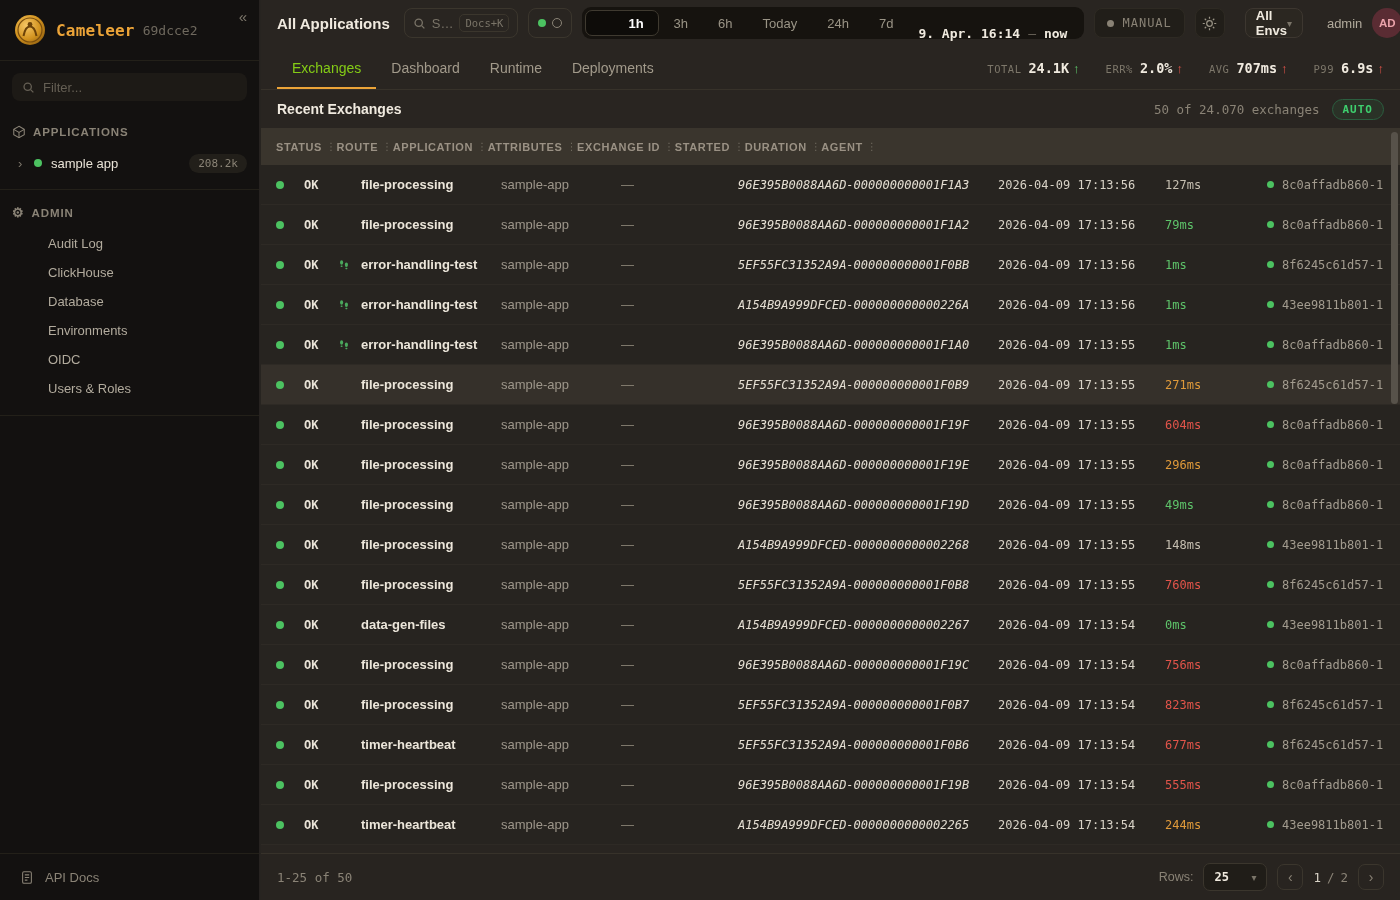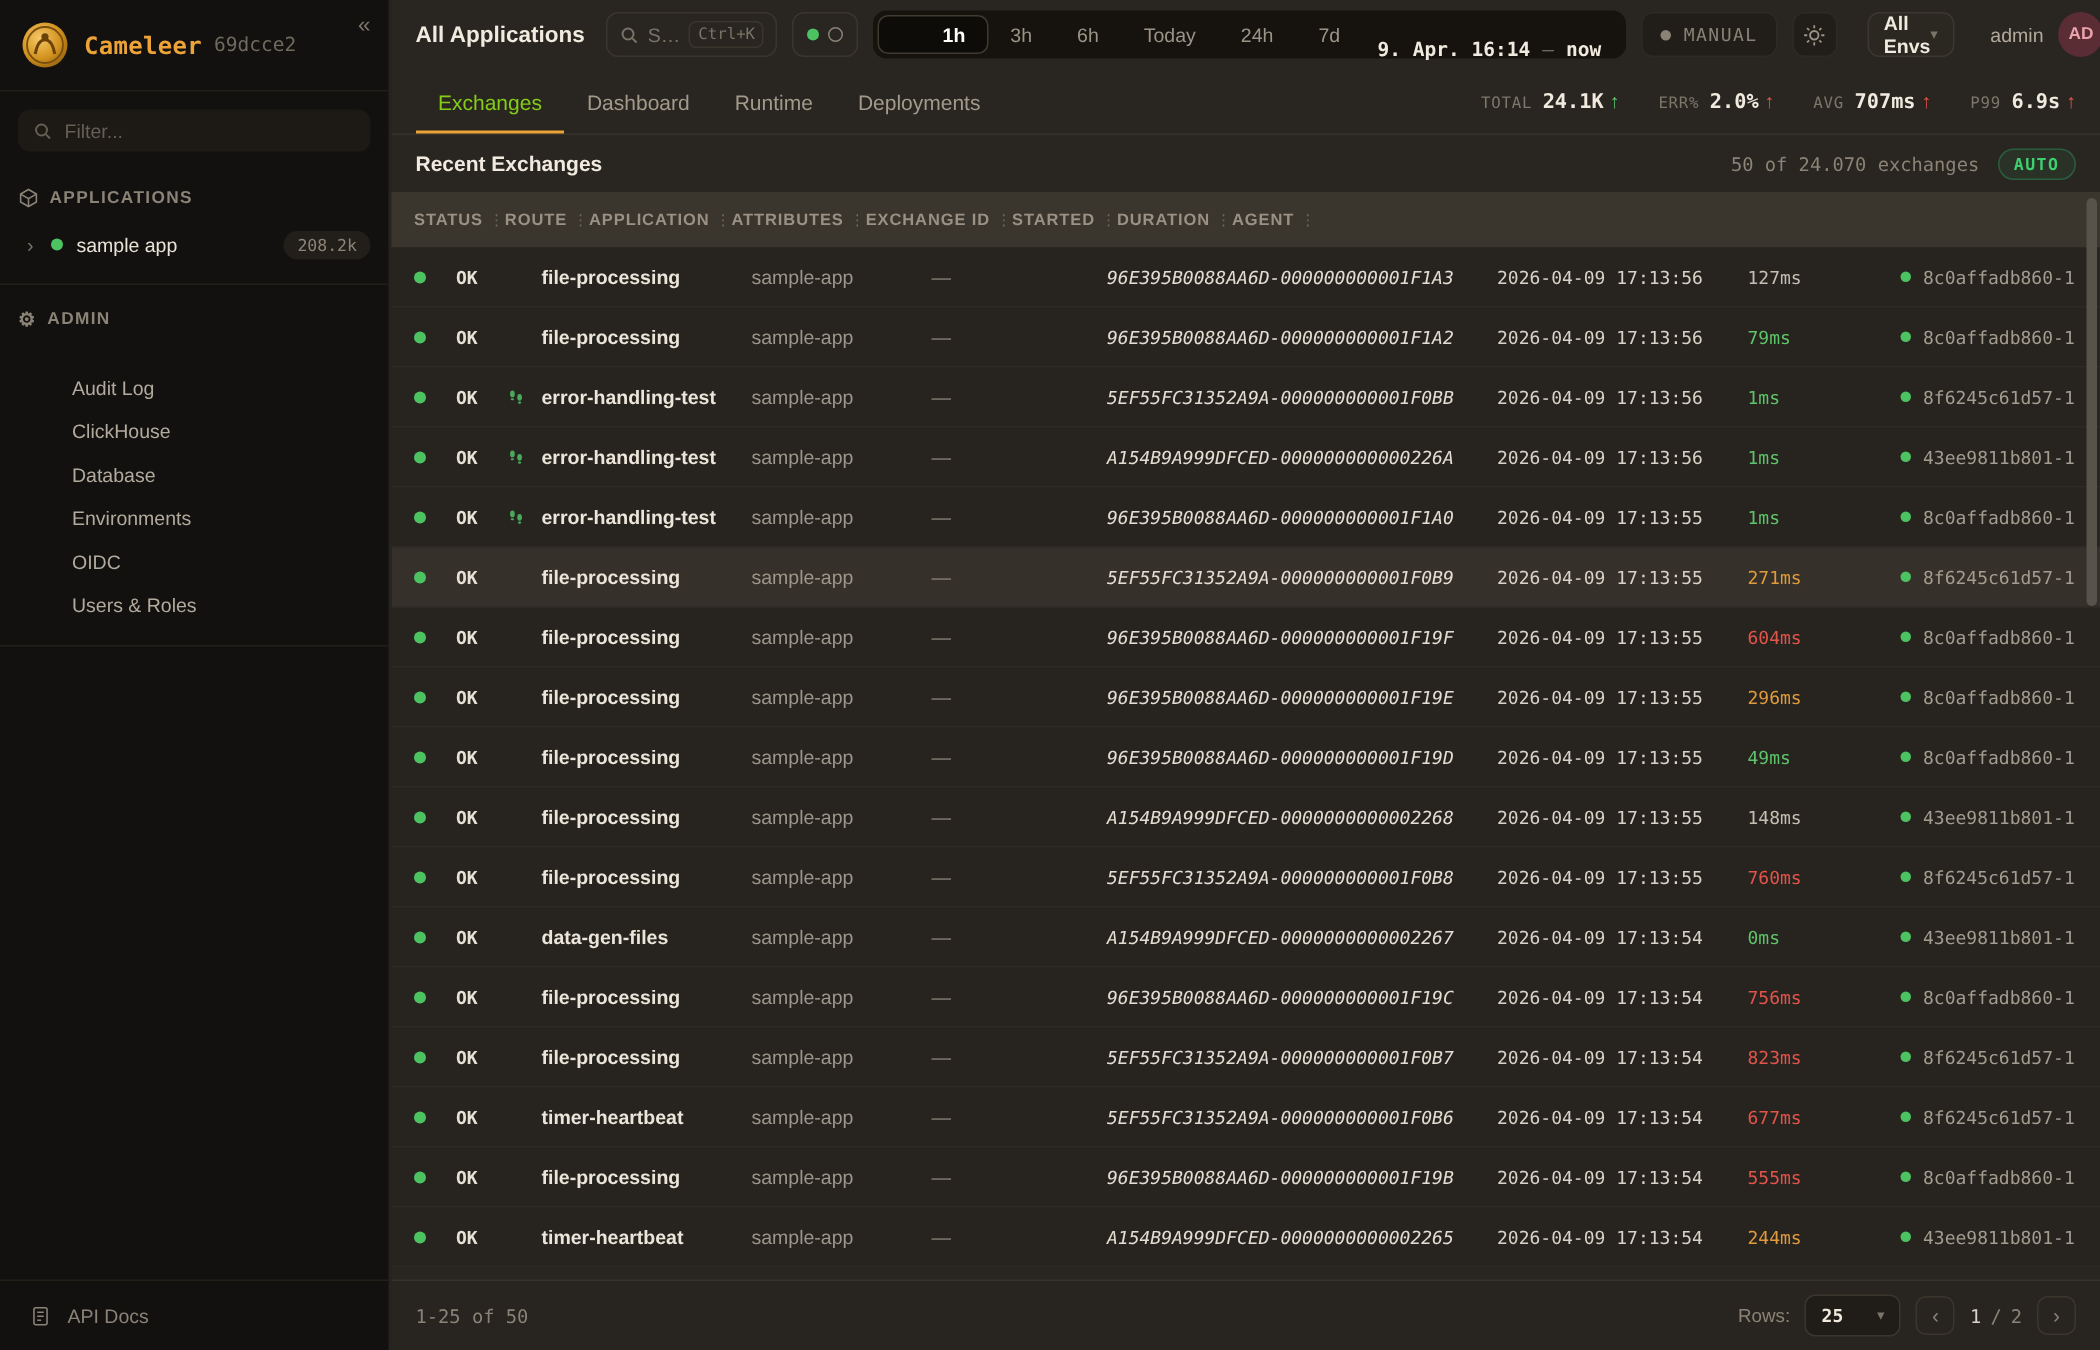--- a/index.html
+++ b/index.html
@@ -32,21 +32,21 @@
   .sb-apps { border-bottom:1px solid #232019; padding-bottom:12px; }
   .app-row { display:flex; align-items:center; height:28px; padding:0 12px 0 18px; cursor:pointer; }
   .expander { color:#7d776b; font-size:13px; width:16px; }
   .dot { border-radius:50%; display:inline-block; }
   .dot.green { background:#4cc261; }
   .app-dot { width:8px; height:8px; margin-right:9px; }
   .app-name { color:#e9e3d7; font-size:13px; }
   .app-badge { margin-left:auto; background:#221f1a; border-radius:10px; padding:3px 9px;
     color:#8a8376; font-size:11px; }
   .sb-admin { border-bottom:1px solid #232019; padding-top:4px; padding-bottom:12px; }
-  .admin-list { list-style:none;margin-top:15px; }
+  .admin-list { list-style:none; }
   .admin-list li { height:29px; line-height:29px; padding-left:48px; color:#b2ab9d;
     font-size:13px; cursor:pointer; }
   .sb-footer { position:absolute; bottom:0; left:0; width:100%; height:47px;
     border-top:1px solid #232019; display:flex; align-items:center; gap:11px;
     padding:0 20px; color:#8a8376; }
   .icon-dim { color:#8a8376; }
   .gear-glyph { font-size:13px; line-height:1; }
 
   
   .main { position:absolute; left:261px; top:0; width:1139px; height:900px; background:#292521; }
@@ -253,21 +253,21 @@
     <span class="page-title">All Applications</span>
 
     <div class="searchbox">
       <span style="display:inline-flex;">
         <svg width="13" height="13" viewBox="0 0 16 16">
             <circle cx="7" cy="7" r="4.5" fill="none" stroke="currentColor" stroke-width="1.6"></circle>
             <line x1="10.6" y1="10.6" x2="14" y2="14" stroke="currentColor" stroke-width="1.6"></line>
           </svg>
       </span>
       <span class="ph">S…</span>
-      <span class="kbd">Ctrl+K</span>
+      <span class="kbd">Docs+K</span>
     </div>
 
     <div class="status-pill">
       <span class="dot green live-dot"></span>
       <span class="ring"></span>
     </div>
 
     <div class="time-group">
       <div style="display:flex;">
 

